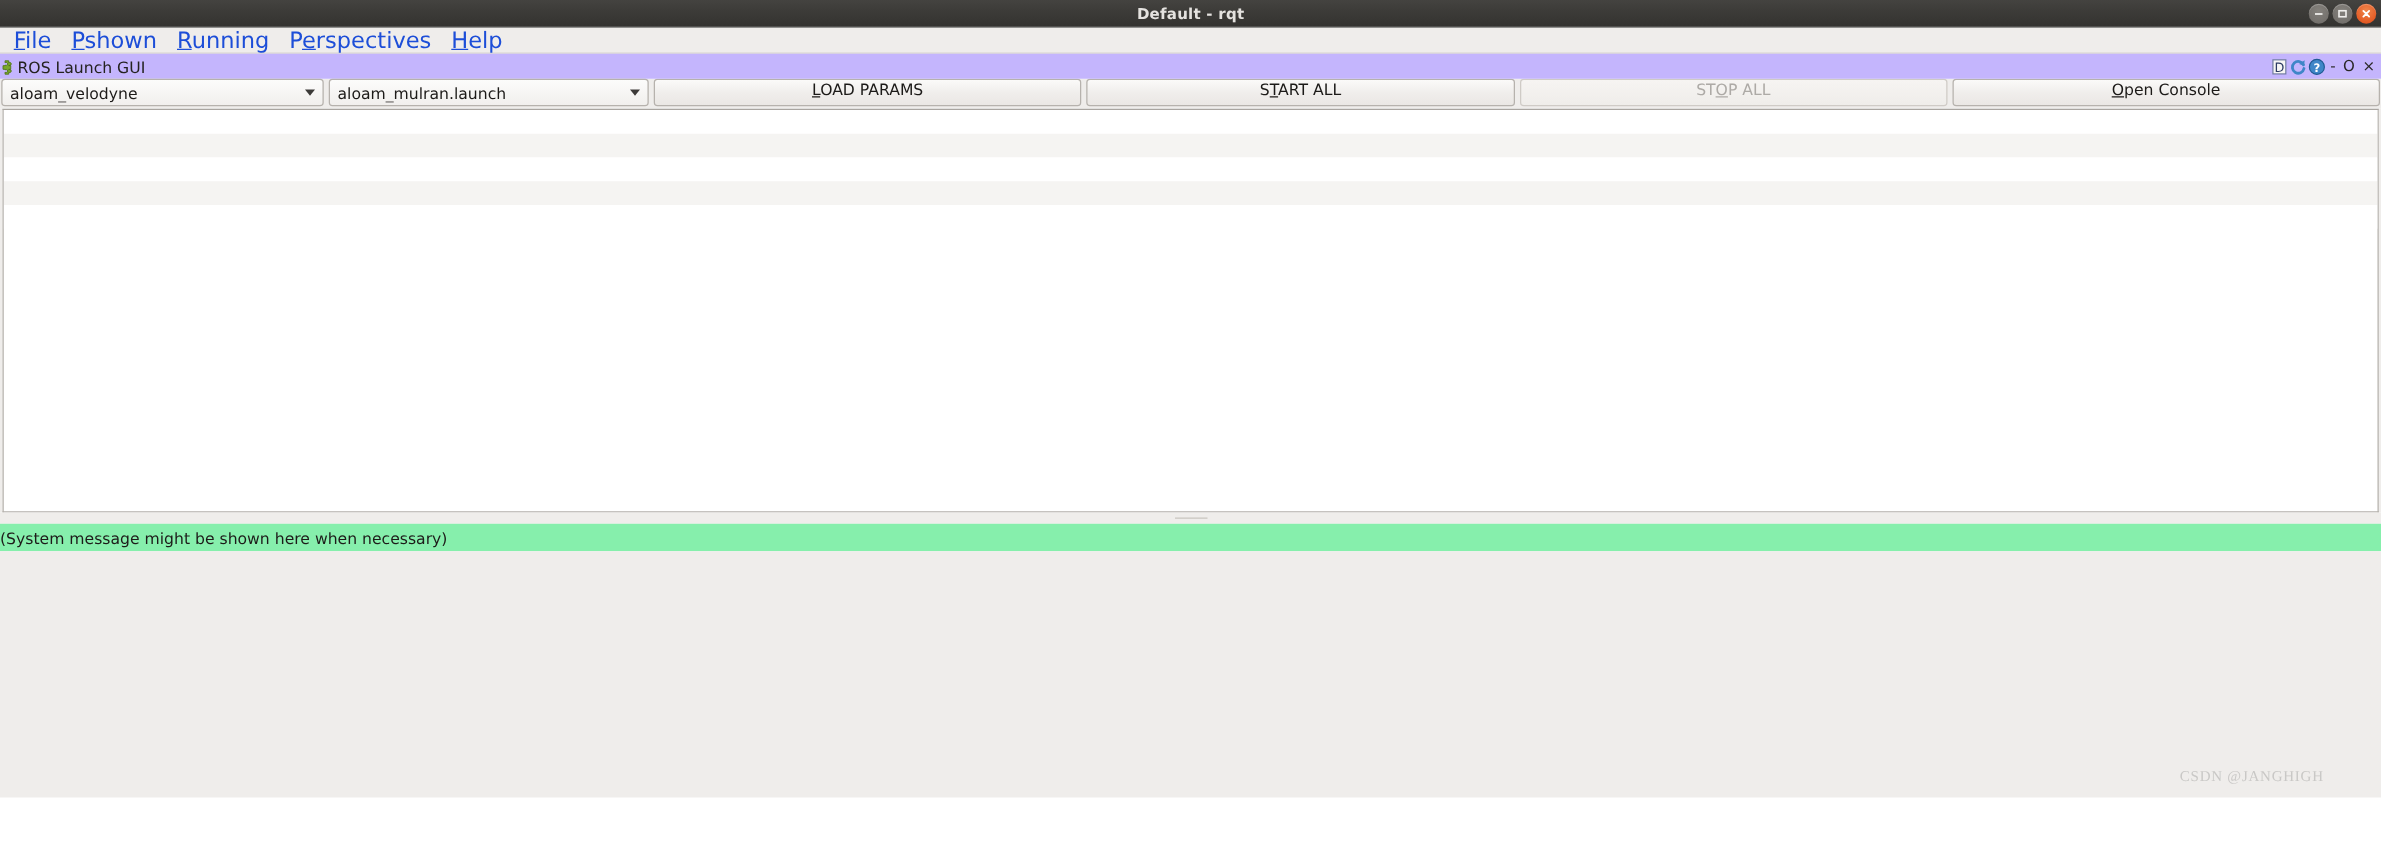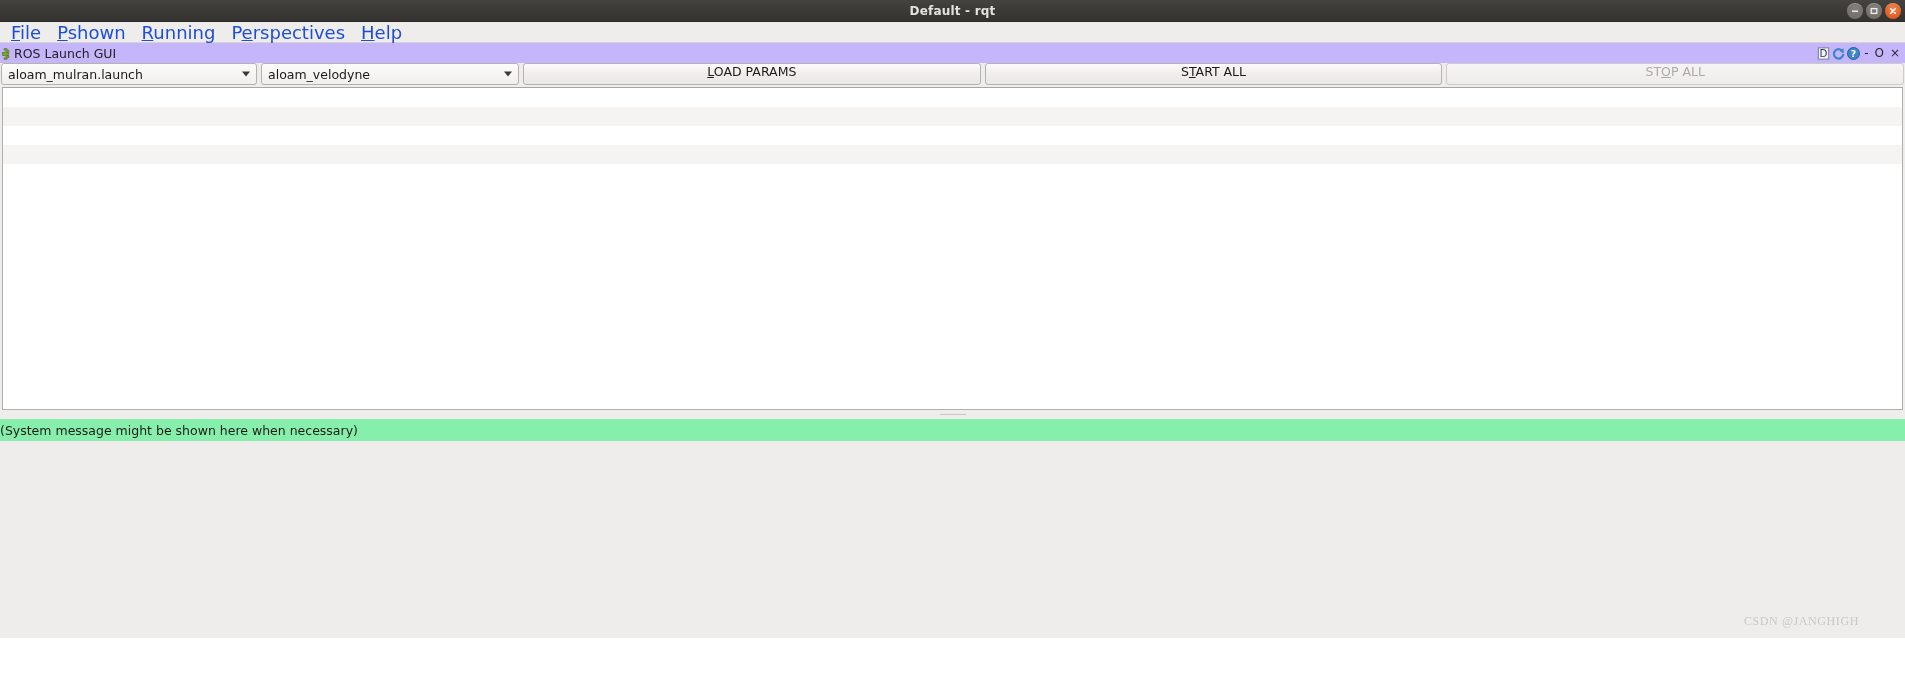--- a/index.html
+++ b/index.html
@@ -284,41 +284,44 @@
         <text x="8" y="12" font-size="10" font-weight="bold" font-family="DejaVu Sans, sans-serif" fill="#ffffff" text-anchor="middle">?</text>
       </svg>
     </span>
     <span class="dock-btn-text">-</span>
     <span class="dock-btn-text">O</span>
     <span class="dock-btn-text">×</span>
   </div>
 </div>
 
 <div class="toolbar">
+  <div class="combo combo-1" title="package">
+    <span class="combo-text">aloam_velodyne</span>
+    <span class="combo-arrow"></span>
+  </div>
   <div class="combo combo-2" title="launch file">
     <span class="combo-text">aloam_mulran.launch</span>
     <span class="combo-arrow"></span>
   </div>
-  <div class="combo combo-1" title="package">
-    <span class="combo-text">aloam_velodyne</span>
-    <span class="combo-arrow"></span>
-  </div>
 
   <div class="tbtn">
     <span><u>L</u><span>OAD PARAMS</span></span>
   </div>
 
   <div class="tbtn">
     <span><span>S</span><u>T</u><span>ART ALL</span></span>
   </div>
 
   <div class="tbtn disabled">
     <span><span>ST</span><u>O</u><span>P ALL</span></span>
   </div>
 
+  <div class="tbtn">
+    <span><u>O</u><span>pen Console</span></span>
+  </div>
 </div>
 
 <div class="content">
   <div class="listview">
     <div class="list-row plain"></div>
     <div class="list-row alt"></div>
     <div class="list-row plain"></div>
     <div class="list-row alt"></div>
     <div class="list-row plain"></div>
   </div>

